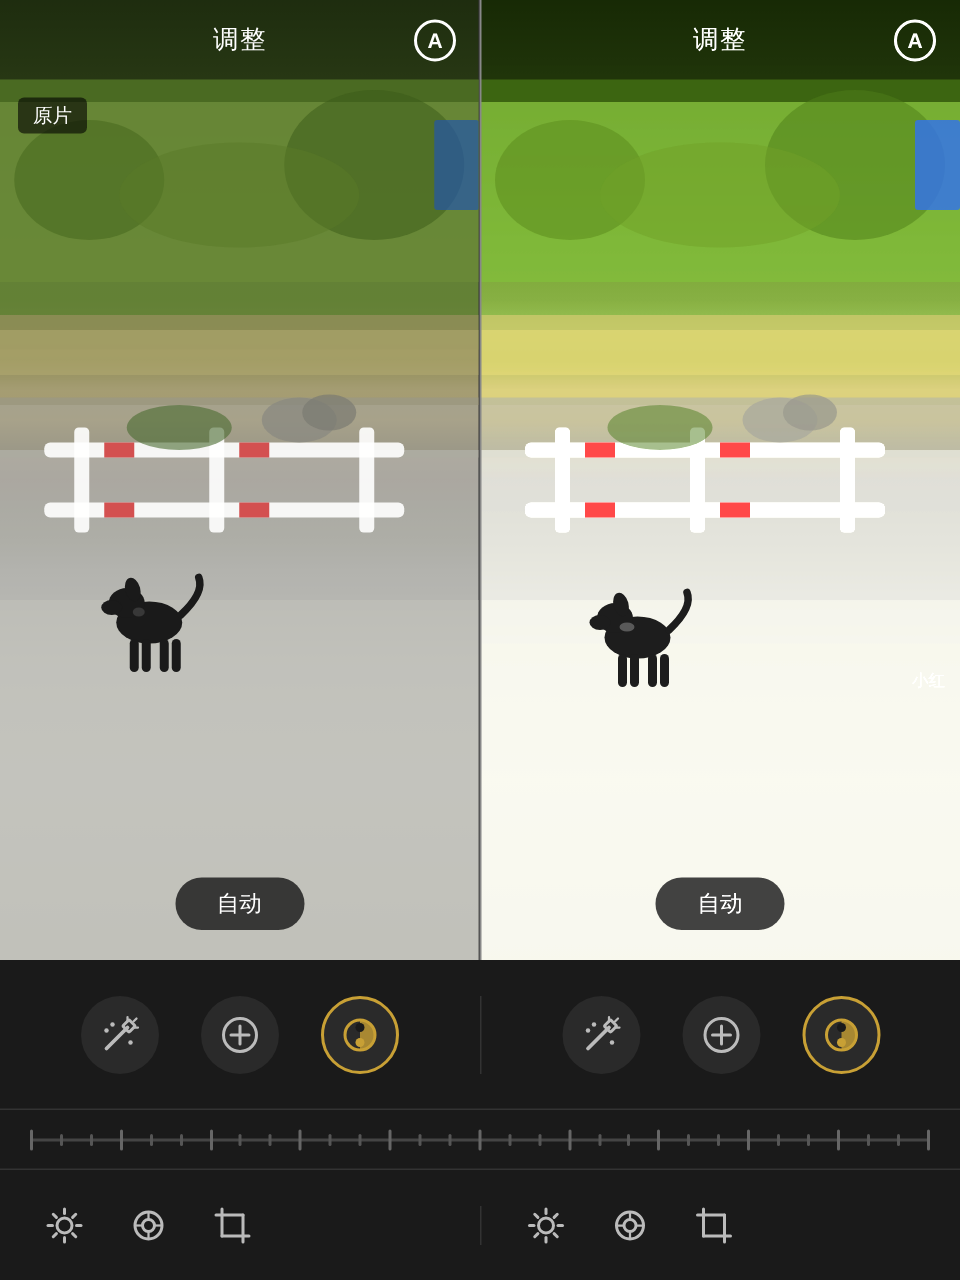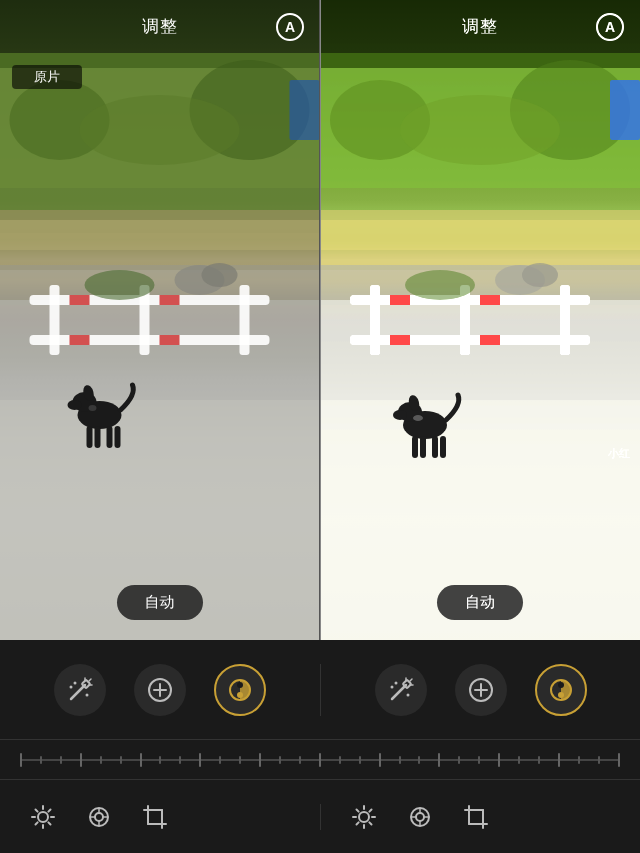--- a/index.html
+++ b/index.html
@@ -95,21 +95,21 @@
     }
 
     
     .original-label {
       position: absolute;
       top: 65px;
       left: 12px;
       background: rgba(0,0,0,0.6);
       color: #fff;
       font-size: 13px;
-      padding: 3px 22px;
+      padding: 3px 10px;
       border-radius: 4px;
       z-index: 10;
     }
 
     
     .auto-btn-left {
       position: absolute;
       bottom: 20px;
       left: 50%;
       transform: translateX(-50%);

